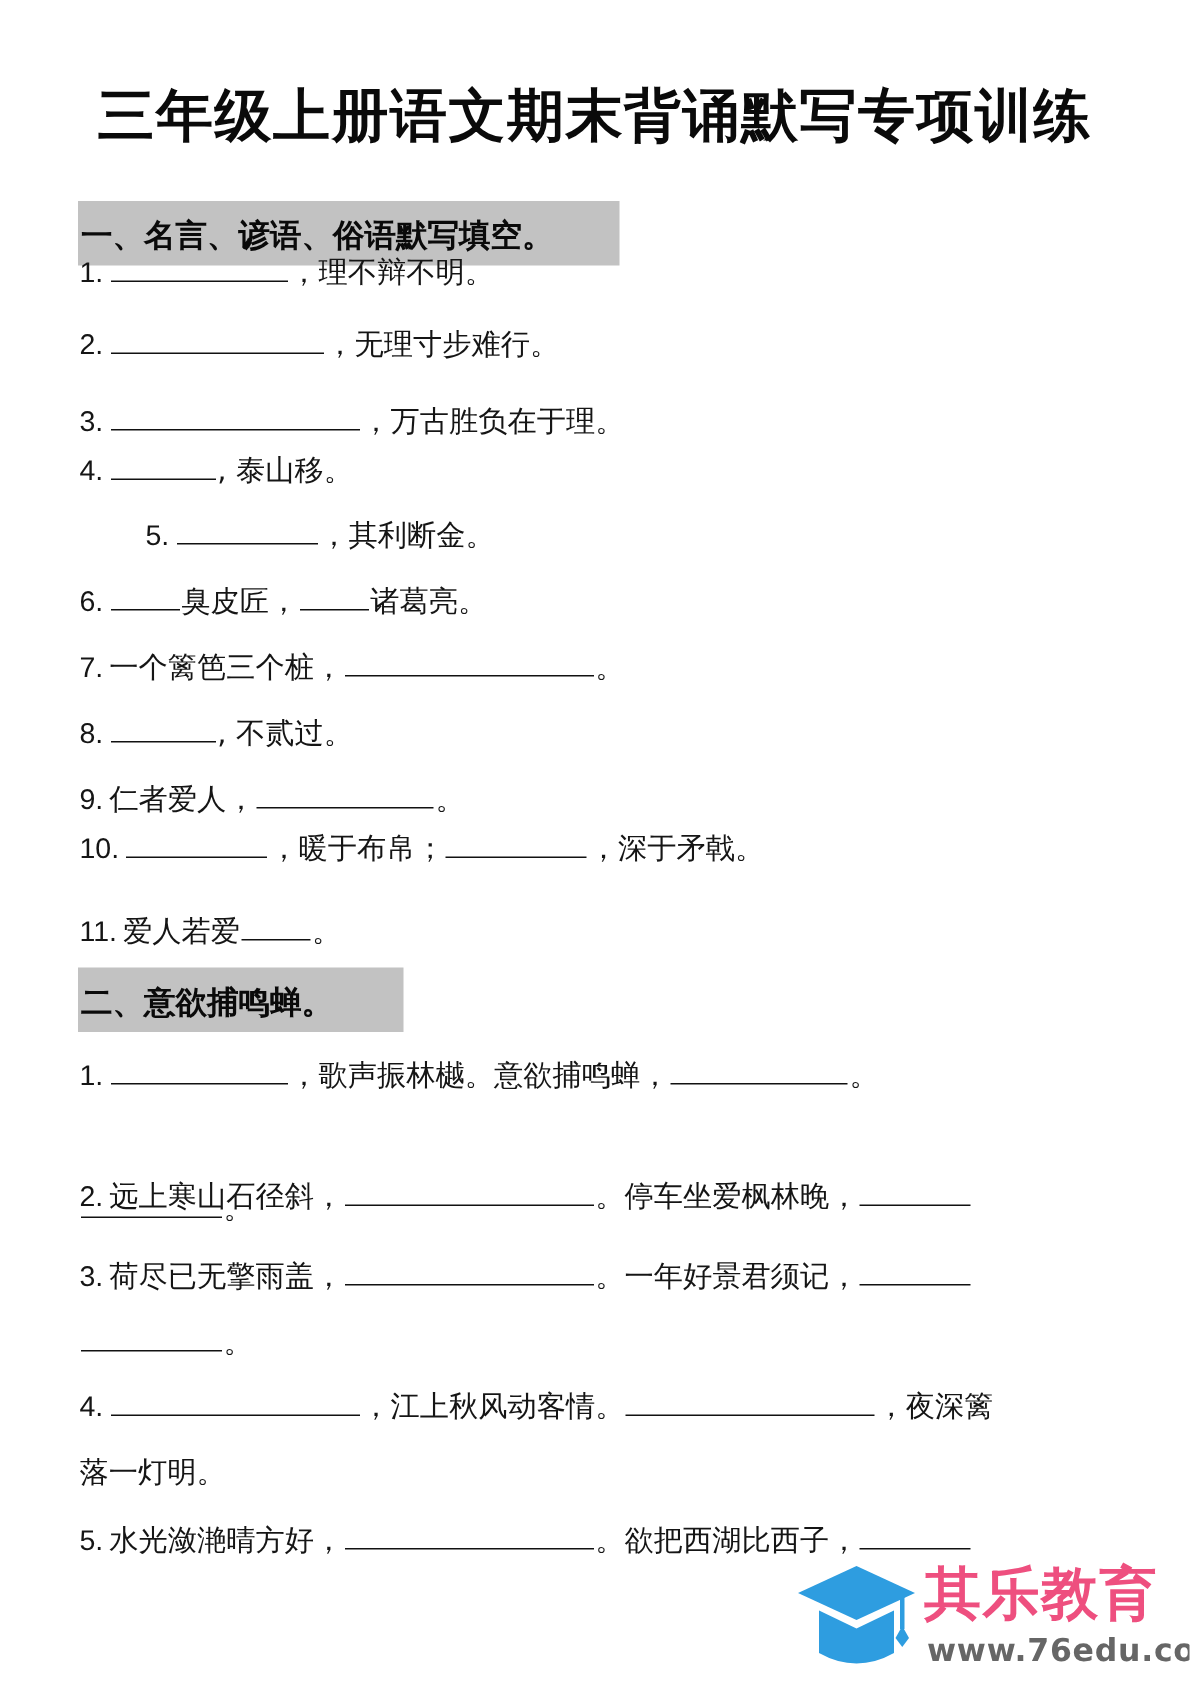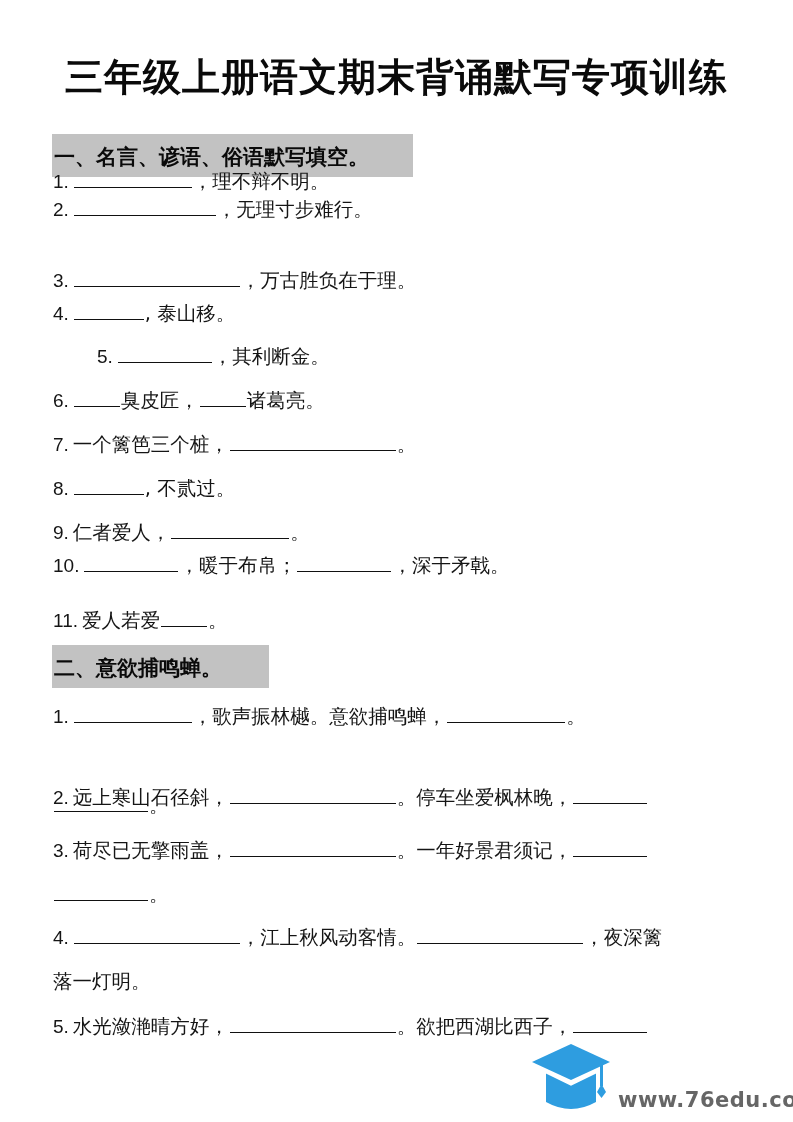--- a/index.html
+++ b/index.html
@@ -41,21 +41,21 @@
 </style>
 </head>
 <body>
 
 <div class="title">三年级上册语文期末背诵默写专项训练</div>
 
 <div class="section-header" style="top:110px;width:361px;margin-top:24px;">一、名言、谚语、俗语默写填空。</div>
 
 <div id="s1">
     <div class="line" style="top: 170px;"><span class="num">1.</span><span class="blank" style="width: 118px;"></span><span>，理不辩不明。</span></div>
-    <div class="line" style="top: 198px;"><span class="num">2.</span><span class="blank" style="width: 142px;"></span><span>，无理寸步难行。</span></div>
+    <div class="line" style="top: 218px;"><span class="num">2.</span><span class="blank" style="width: 142px;"></span><span>，无理寸步难行。</span></div>
     <div class="line" style="top: 269px;"><span class="num">3.</span><span class="blank" style="width: 166px;"></span><span>，万古胜负在于理。</span></div>
     <div class="line" style="top: 302px;"><span class="num">4.</span><span class="blank" style="width: 70px;"></span><span>, 泰山移。</span></div>
     <div class="line" style="top: 345px; margin-left: 44px;"><span class="num">5.</span><span class="blank" style="width: 94px;"></span><span>，其利断金。</span></div>
     <div class="line" style="top: 389px;"><span class="num">6.</span><span class="blank" style="width: 46px;"></span><span>臭皮匠，</span><span class="blank" style="width: 46px;"></span><span>诸葛亮。</span></div>
     <div class="line" style="top: 433px;"><span class="num">7.</span><span>一个篱笆三个桩，</span><span class="blank" style="width: 166px;"></span><span>。</span></div>
     <div class="line" style="top: 477px;"><span class="num">8.</span><span class="blank" style="width: 70px;"></span><span>, 不贰过。</span></div>
     <div class="line" style="top: 521px;"><span class="num">9.</span><span>仁者爱人，</span><span class="blank" style="width: 118px;"></span><span>。</span></div>
     <div class="line" style="top: 554px;"><span class="num">10.</span><span class="blank" style="width: 94px;"></span><span>，暖于布帛；</span><span class="blank" style="width: 94px;"></span><span>，深于矛戟。</span></div>
     <div class="line" style="top: 609px;"><span class="num">11.</span><span>爱人若爱</span><span class="blank" style="width: 46px;"></span><span>。</span></div>
   </div>
@@ -74,14 +74,15 @@
   </div>
 
 <div class="logo">
   <svg class="logo-cap" viewBox="0 0 78 72">
     <polygon points="39,2 78,20 39,38 0,20" fill="#2e9de0"></polygon>
     <path d="M14,30 L14,60 Q39,74 64,60 L64,30 L39,42 Z" fill="#2e9de0"></path>
     <path d="M14,30 L39,42 L64,30" fill="none" stroke="#ffffff" stroke-width="3"></path>
     <rect x="68" y="22" width="3" height="22" fill="#2e9de0"></rect>
     <polygon points="69.5,42 74,50 69.5,56 65,50" fill="#2e9de0"></polygon>
   </svg>
+  <div class="logo-name">其乐教育</div>
   <div class="logo-url">www.76edu.com</div>
 </div>
 
 </body></html>

